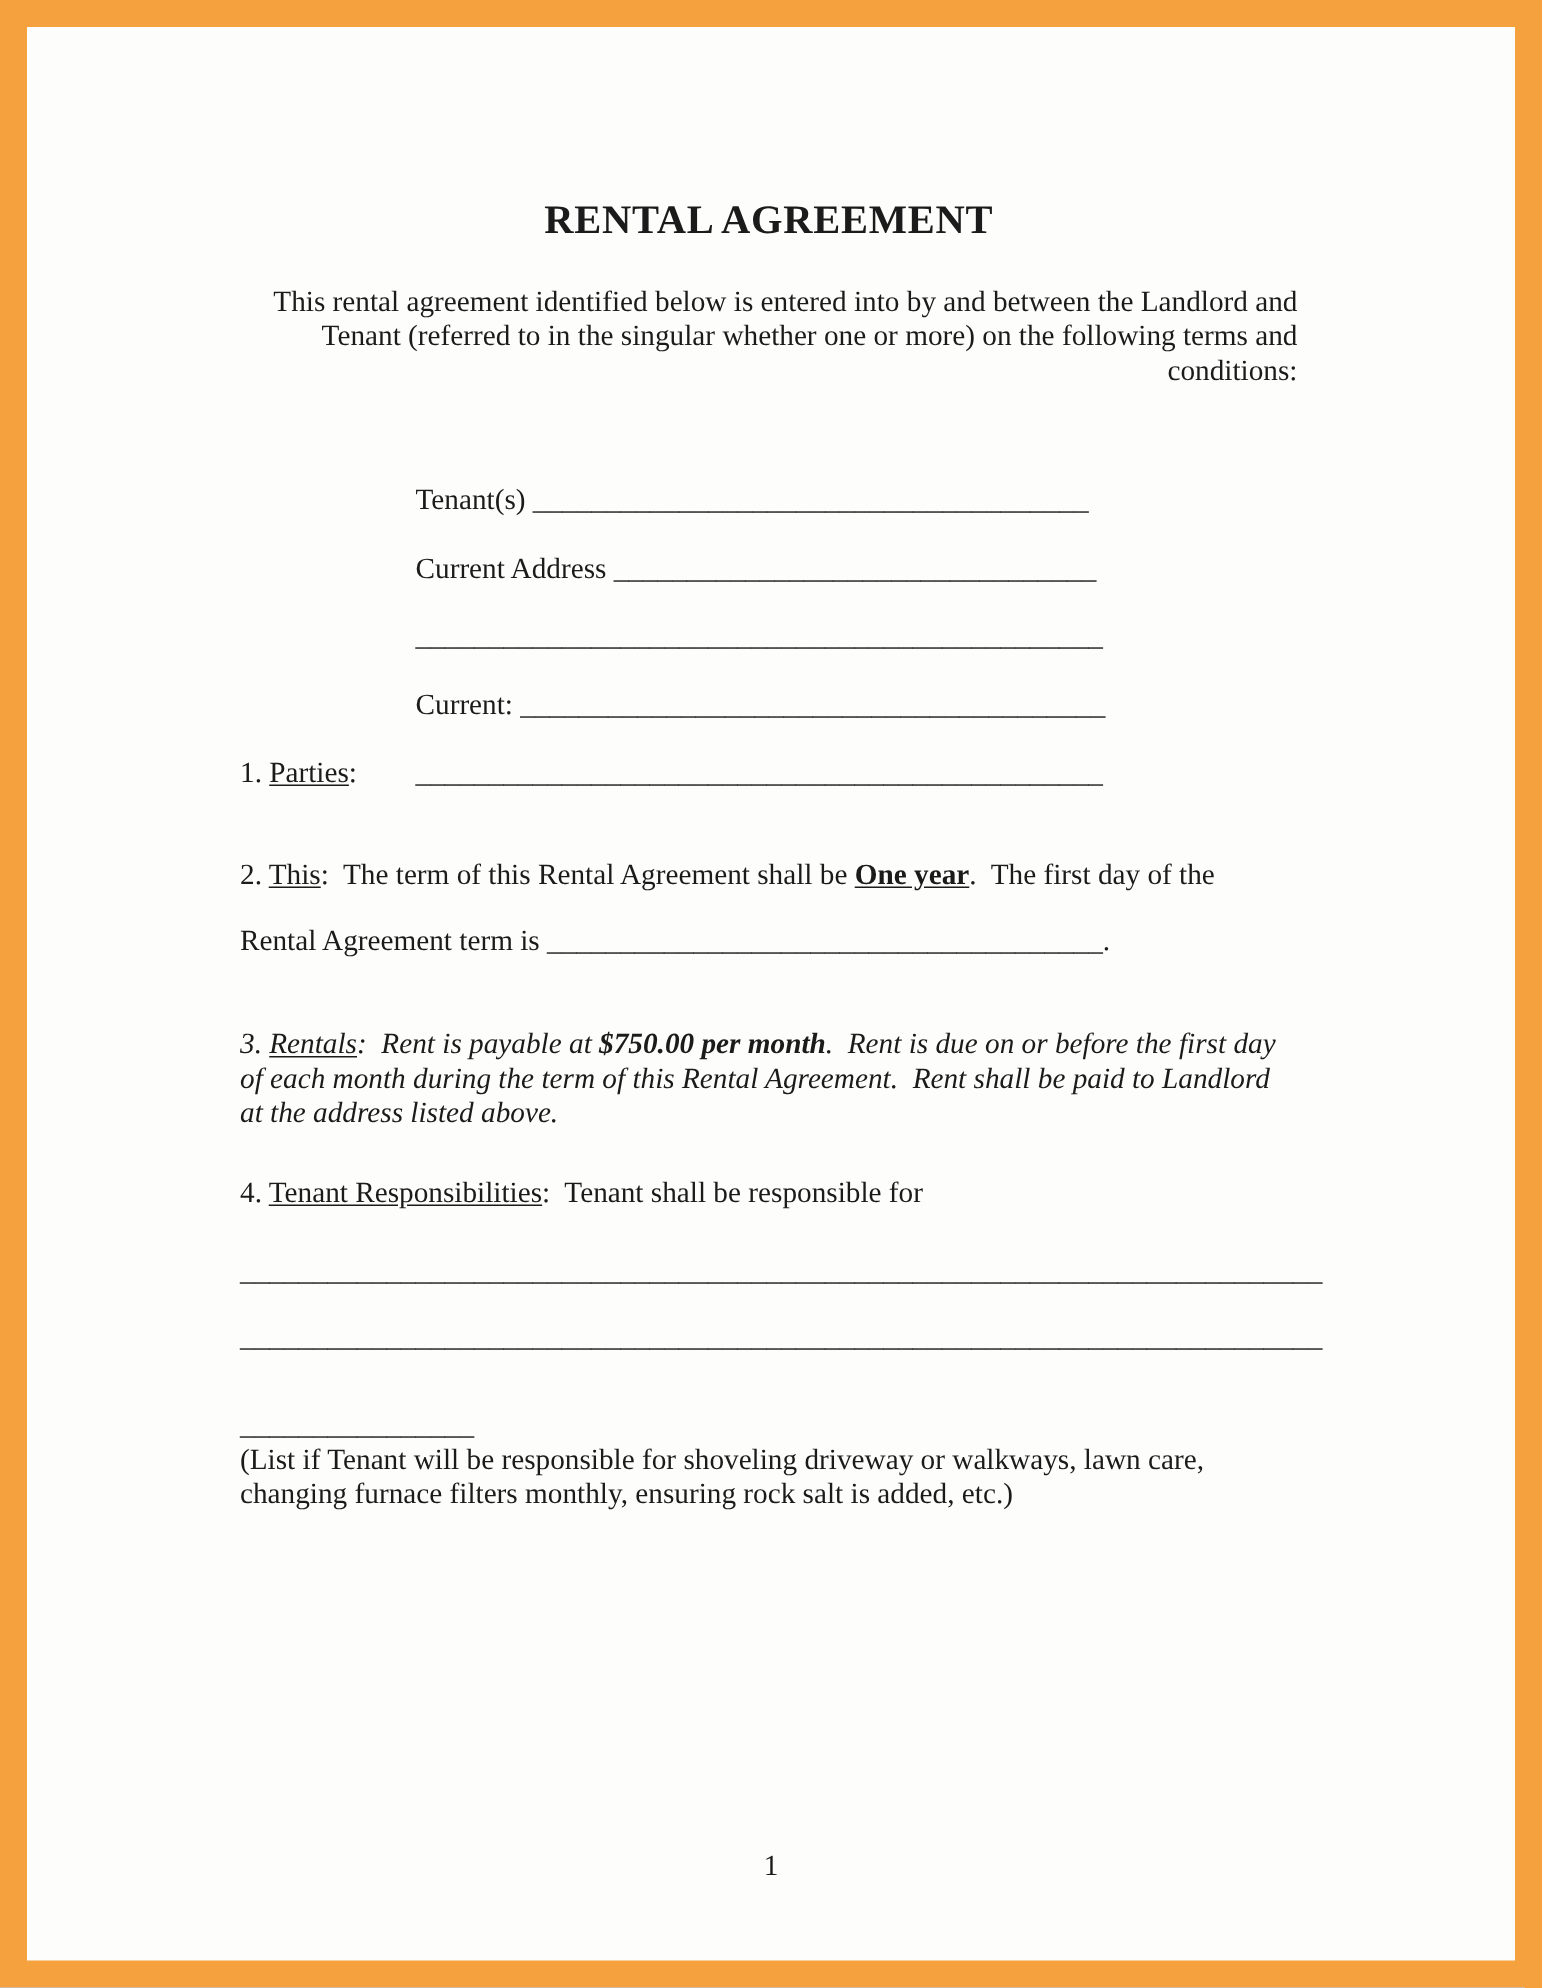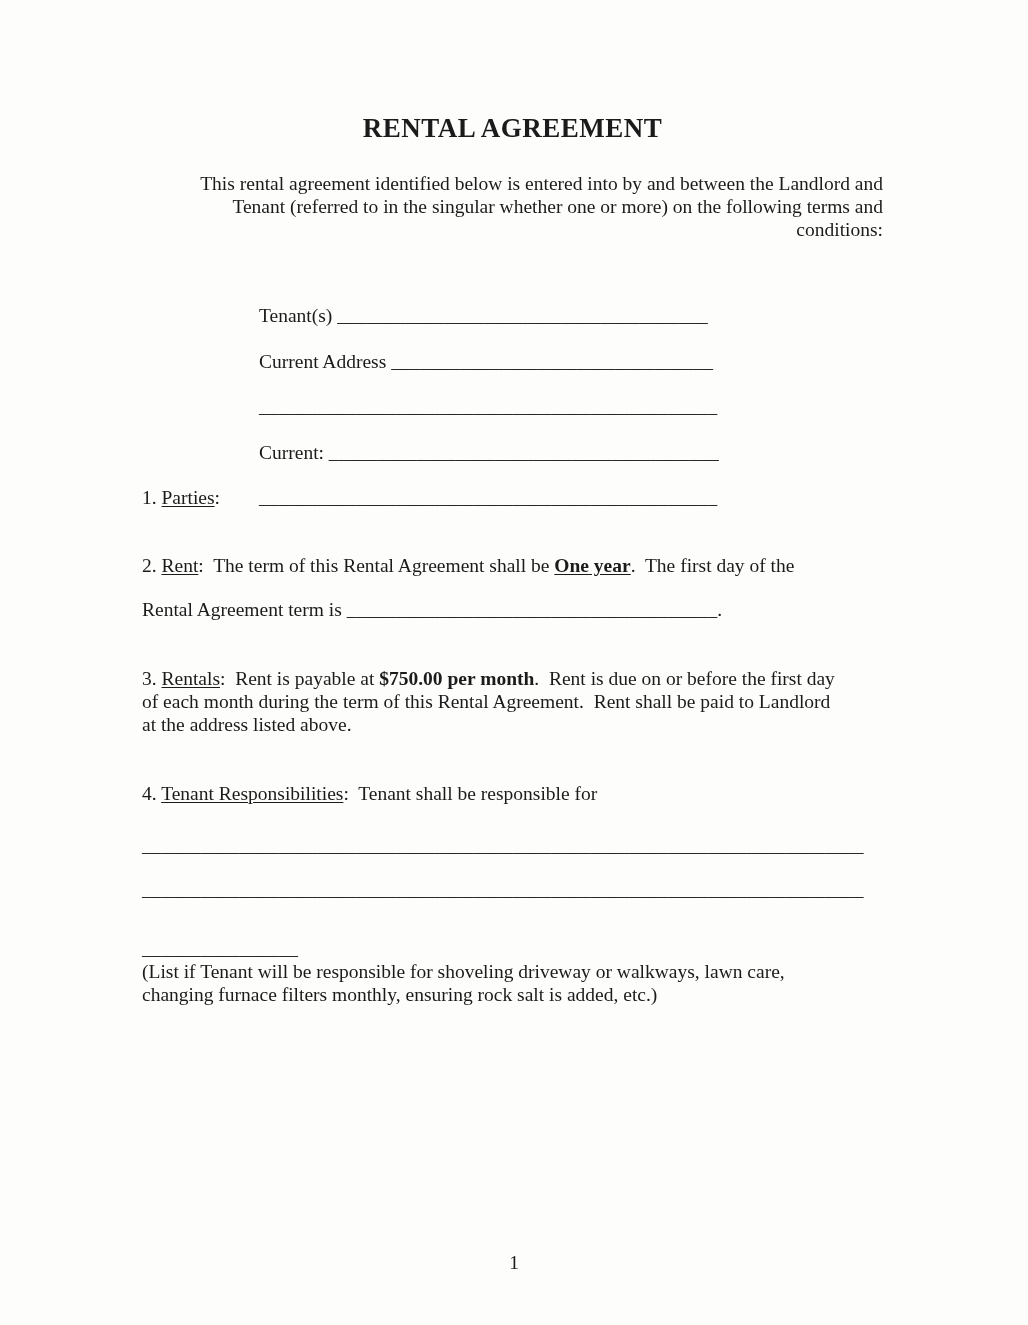--- a/index.html
+++ b/index.html
@@ -7,20 +7,21 @@
   body {
     width: 1028px;
     height: 1325px;
     background: #888;
     font-family: "Liberation Serif", serif;
   }
   .frame {
     width: 1028px;
     height: 1325px;
     background: var(--frame, #F5A13D);
+    padding: 18px;
   }
   .page {
     position: relative;
     width: 100%;
     height: 100%;
     background: var(--page, #FDFDFC);
     color: var(--text, #1B1B1B);
     font-size: 19.5px;
     padding: 112px 145px 0 142px;
     overflow: hidden;
@@ -49,21 +50,21 @@
     margin-bottom: 45px;
   }
   .col-label { flex: 0 0 117px; line-height: 23px; }
   .col-fields { flex: 1 1 auto; margin-top: 40px; }
   .frow { line-height: 23px; margin-bottom: 22.5px; }
   .frow:last-child { margin-bottom: 0; }
 
   .sec2 { margin-bottom: 46px; }
   .sec2 .line + .line { margin-top: 21px; }
 
-  .sec3 { margin-bottom: 46px; }
+  .sec3 { margin-bottom: 30px; font-style: italic; }
 
   .sec4 .blank-long-1 { margin-top: 29px; }
   .sec4 .blank-long-2 { margin-top: 21px; }
   .sec4 .blank-short  { margin-top: 36px; }
 
   .page-number {
     position: absolute;
     bottom: 51px;
     left: 0;
     width: 100%;
@@ -90,21 +91,21 @@
       <div class="col-fields">
         <div class="frow"><span class="t">Tenant(s) </span><span class="t">______________________________________</span></div>
         <div class="frow"><span class="t">Current Address </span><span class="t">_________________________________</span></div>
         <div class="frow"><span class="t">_______________________________________________</span></div>
         <div class="frow"><span class="t">Current: </span><span class="t">________________________________________</span></div>
         <div class="frow"><span class="t">_______________________________________________</span></div>
       </div>
     </section>
 
     <section class="sec sec2">
-      <div class="line"><span class="t">2. </span><span class="t u">Rent</span><span class="t">:  The term of this Rental Agreement shall be </span><span class="t bu">One year</span><span class="t">.  The first day of the</span></div>
+      <div class="line"><span class="t">2. </span><span class="t u">This</span><span class="t">:  The term of this Rental Agreement shall be </span><span class="t bu">One year</span><span class="t">.  The first day of the</span></div>
       <div class="line"><span class="t">Rental Agreement term is </span><span class="t">______________________________________</span><span class="t">.</span></div>
     </section>
 
     <section class="sec sec3">
       <div class="line"><span class="t">3. </span><span class="t u">Rentals</span><span class="t">:  Rent is payable at </span><span class="t b">$750.00 per month</span><span class="t">.  Rent is due on or before the first day</span></div>
       <div class="line"><span class="t">of each month during the term of this Rental Agreement.  Rent shall be paid to Landlord</span></div>
       <div class="line"><span class="t">at the address listed above.</span></div>
     </section>
 
     <section class="sec sec4">

